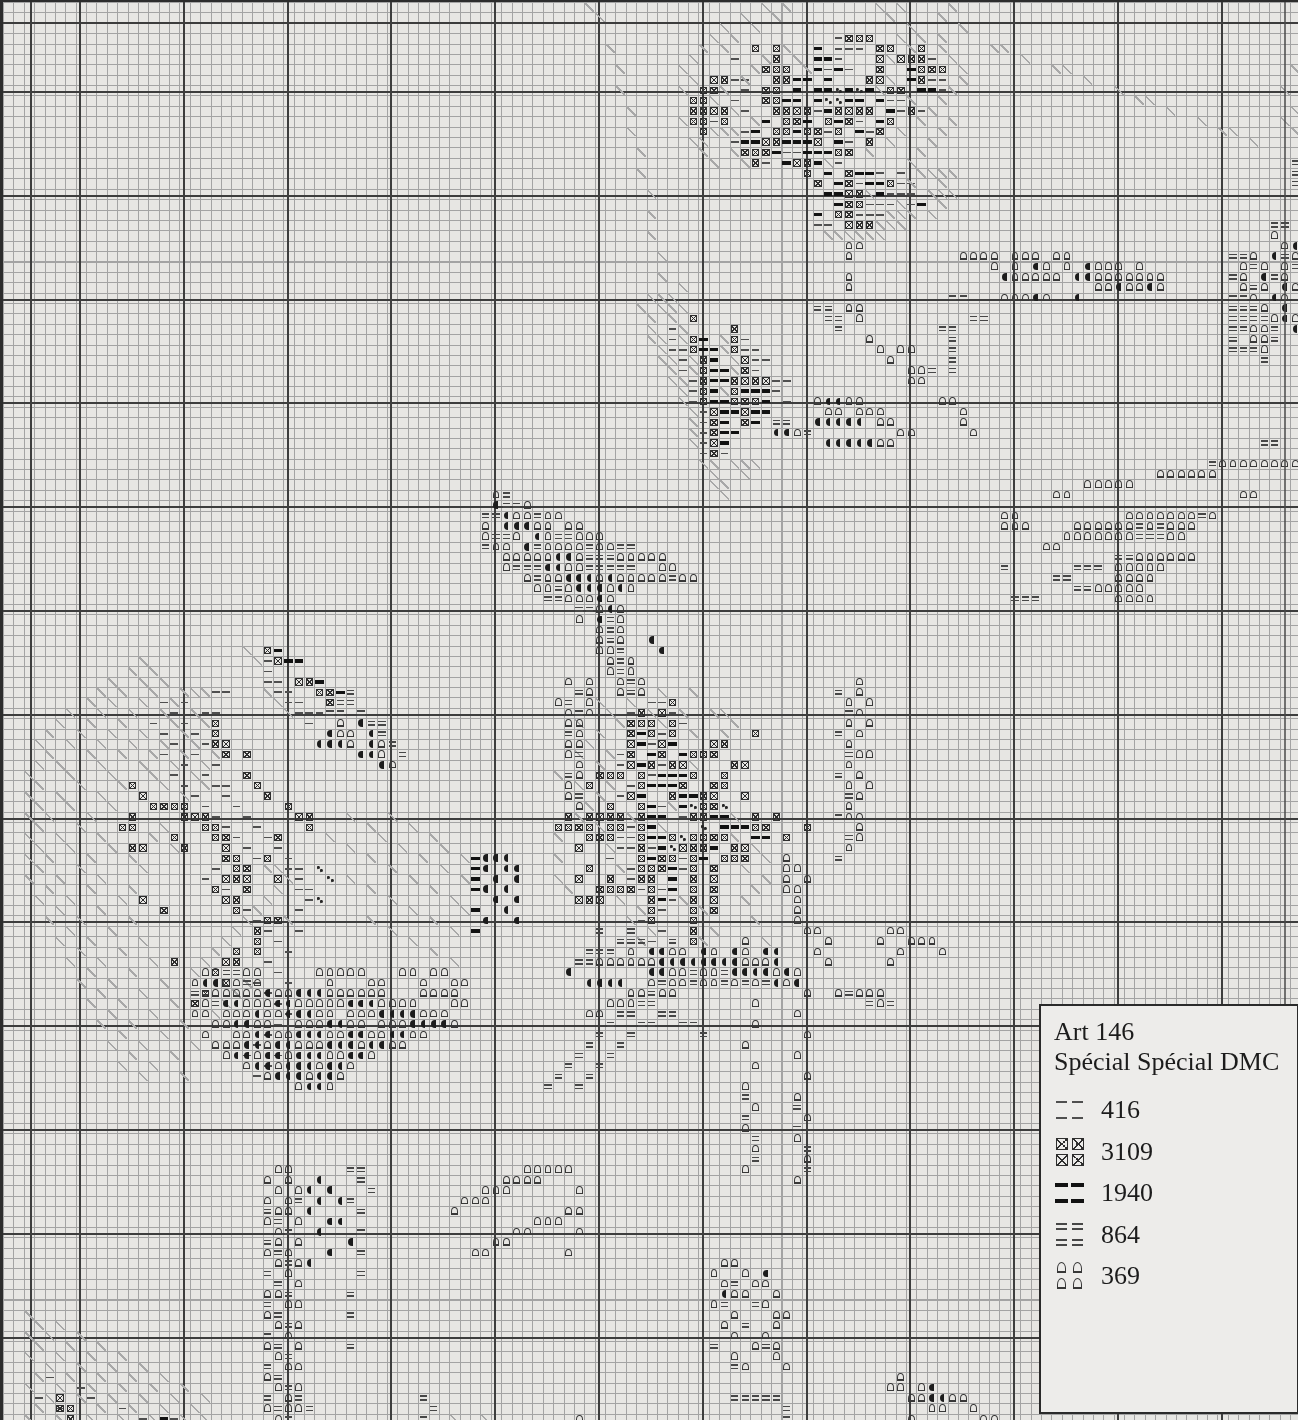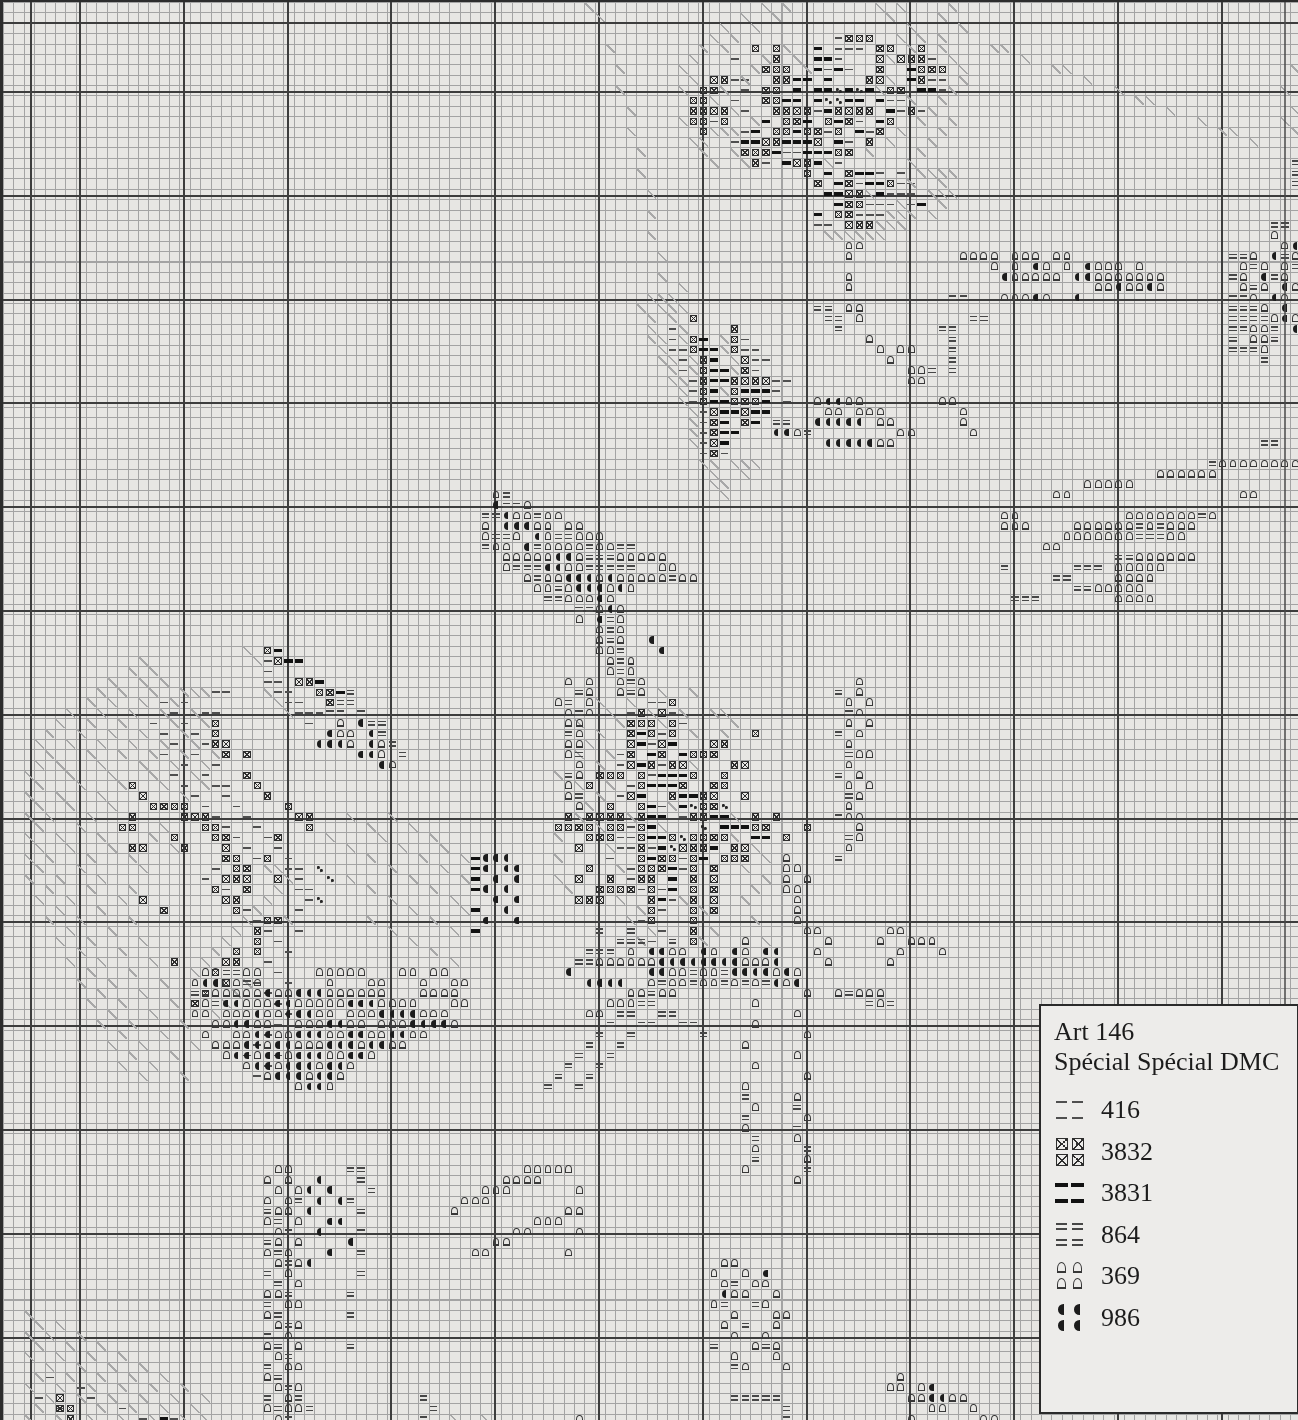--- a/index.html
+++ b/index.html
@@ -2269,53 +2269,44 @@
           </div>
           <span class="thread-code">416</span>
         </div>
         <div class="legend-entry">
           <div class="swatch">
             <div class="st s3832"></div>
             <div class="st s3832"></div>
             <div class="st s3832"></div>
             <div class="st s3832"></div>
           </div>
-          <span class="thread-code">3832</span>
+          <span class="thread-code">3109</span>
         </div>
         <div class="legend-entry">
           <div class="swatch">
             <div class="st s3831"></div>
             <div class="st s3831"></div>
             <div class="st s3831"></div>
             <div class="st s3831"></div>
           </div>
-          <span class="thread-code">3831</span>
+          <span class="thread-code">1940</span>
         </div>
         <div class="legend-entry">
           <div class="swatch">
             <div class="st s989"></div>
             <div class="st s989"></div>
             <div class="st s989"></div>
             <div class="st s989"></div>
           </div>
           <span class="thread-code">864</span>
         </div>
         <div class="legend-entry">
           <div class="swatch">
             <div class="st s905"></div>
             <div class="st s905"></div>
             <div class="st s905"></div>
             <div class="st s905"></div>
           </div>
           <span class="thread-code">369</span>
         </div>
-        <div class="legend-entry">
-          <div class="swatch">
-            <div class="st s986"></div>
-            <div class="st s986"></div>
-            <div class="st s986"></div>
-            <div class="st s986"></div>
-          </div>
-          <span class="thread-code">986</span>
-        </div>
       </div>
   </aside>
 </div>
 
 </body></html>

